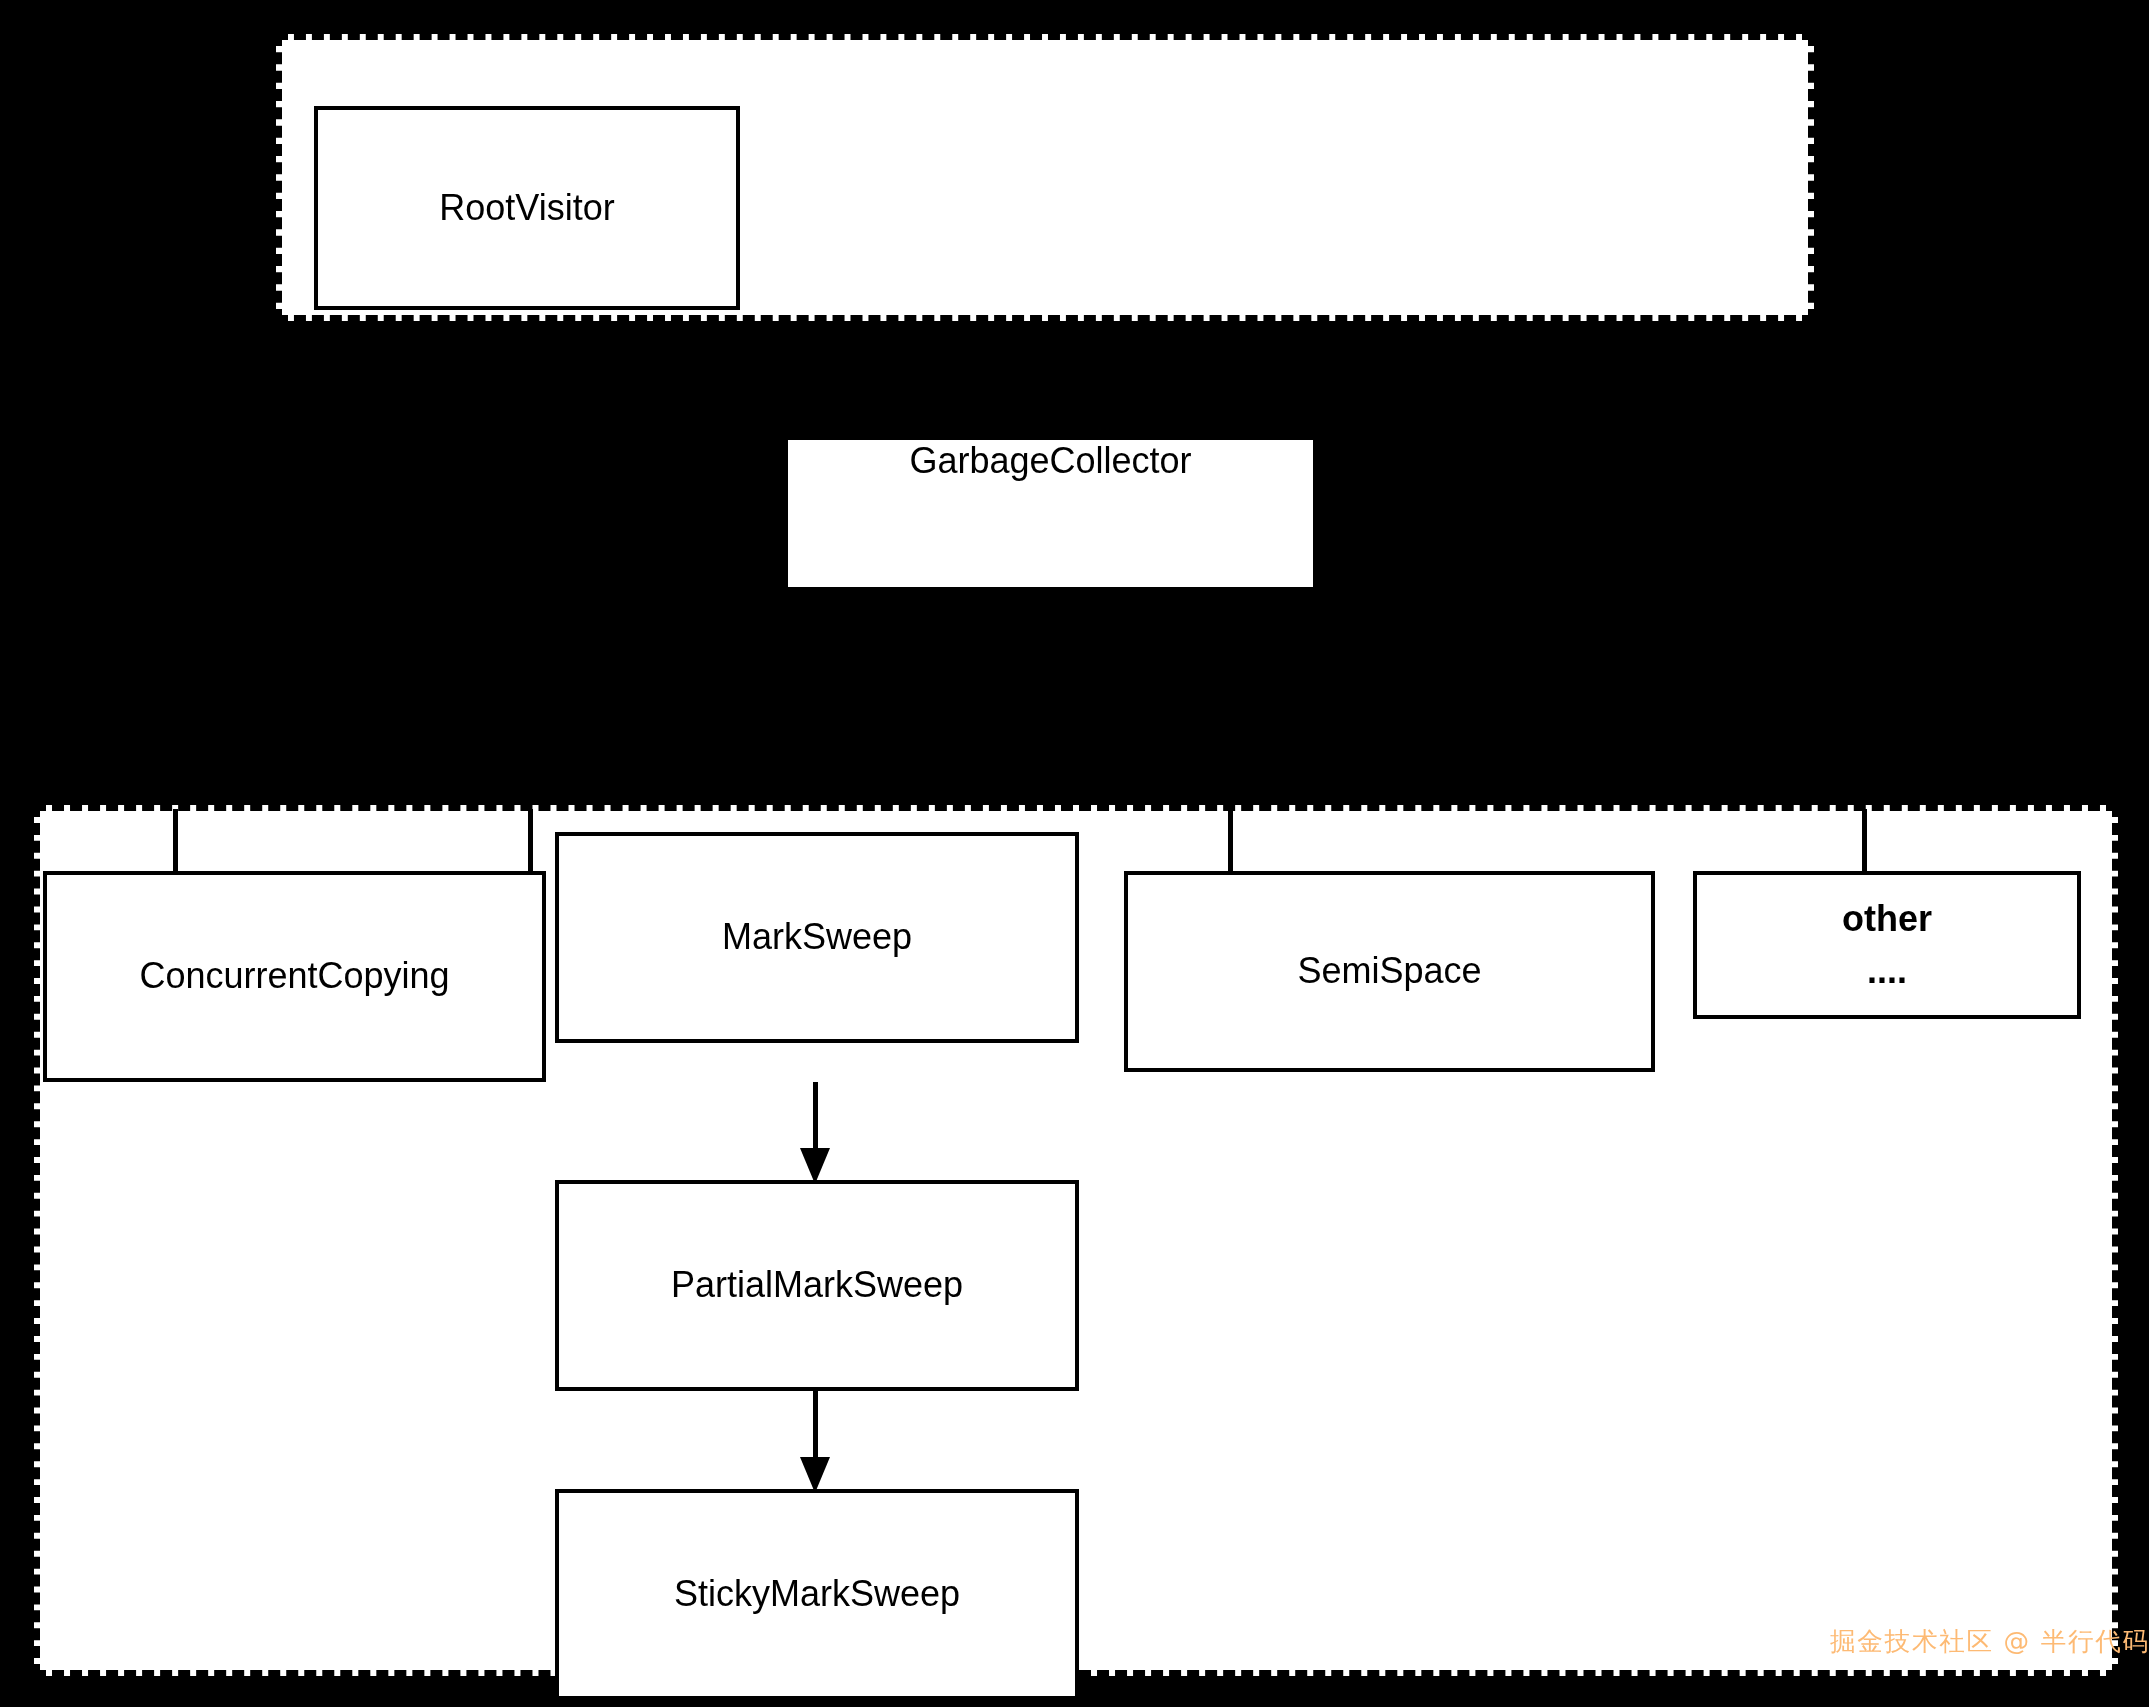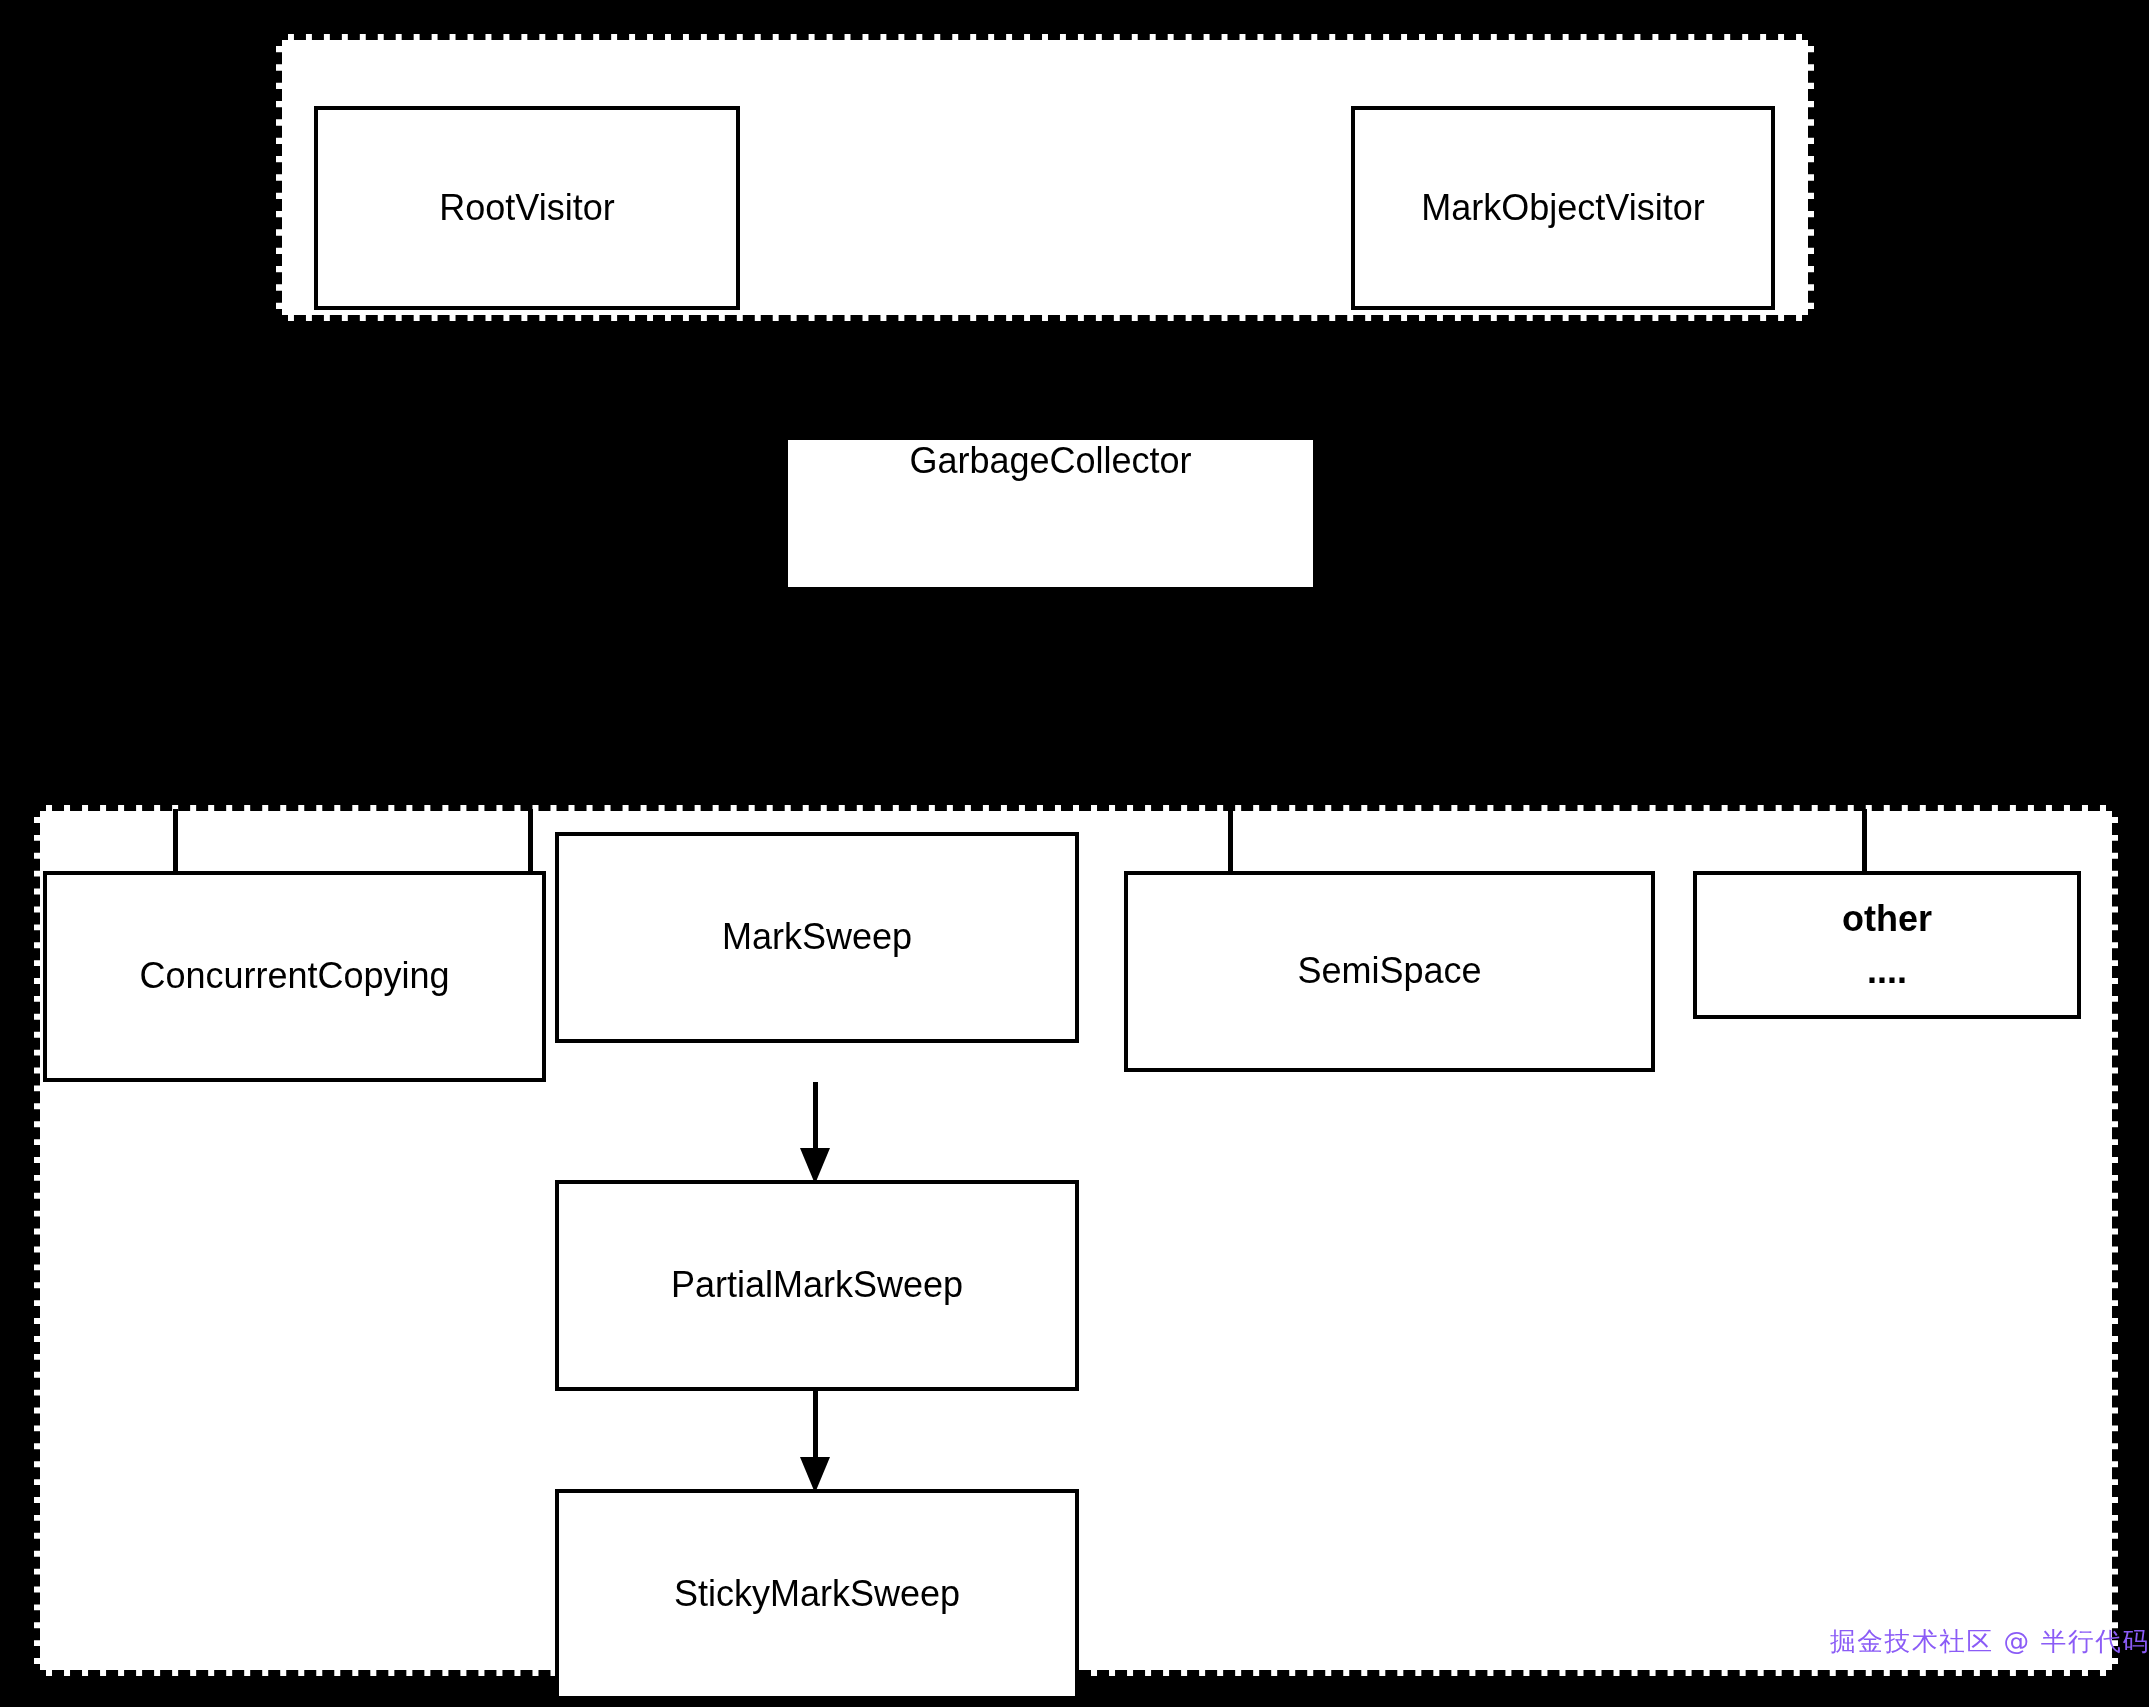--- a/index.html
+++ b/index.html
@@ -102,43 +102,40 @@
     left: -12.8px;
     width: 0; height: 0;
     border-left: 15.3px solid transparent;
     border-right: 15.3px solid transparent;
     border-top: 36px solid #000000;
   }
 
   
   #watermark {
     position: absolute;
-    color: #8b5cf6;
+    color: #fdba74;
     font-size: 25.6px;
     letter-spacing: 1.7px;
     font-family: "DejaVu Sans", sans-serif;
     white-space: nowrap;
     user-select: none;
   }
 </style>
 </head>
 <body>
 
 <div id="stage">
 
   <div id="visitor-group" class="group-box">
 
     <div id="box-rootvisitor" class="class-box">
       <span class="label">RootVisitor</span>
     </div>
 
 
-    <div id="box-markobjectvisitor" class="class-box">
-      <span class="label">MarkObjectVisitor</span>
-    </div>
   </div>
 
   <div id="box-garbagecollector">
     <span class="label">GarbageCollector</span>
   </div>
 
   <div id="collector-impl-group" class="group-box"></div>
 
   <div class="arrow" style="left:173px; top:809px; height:104px;">
     <div class="shaft" style="height:73px;"></div>

